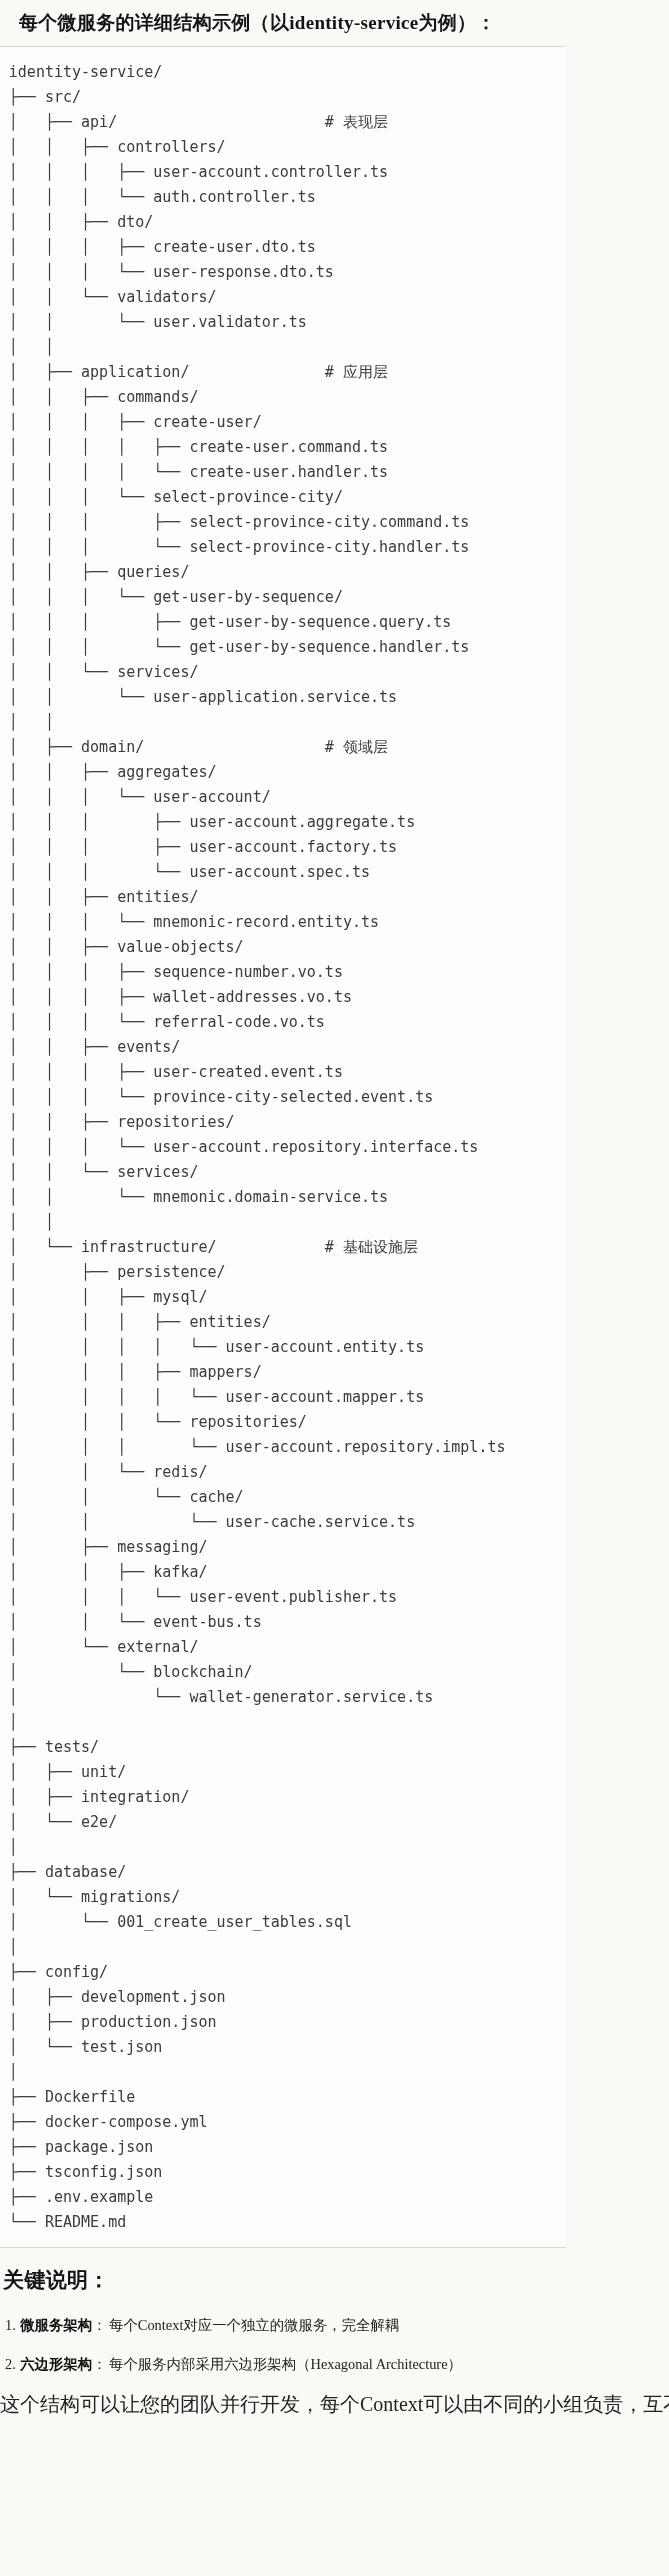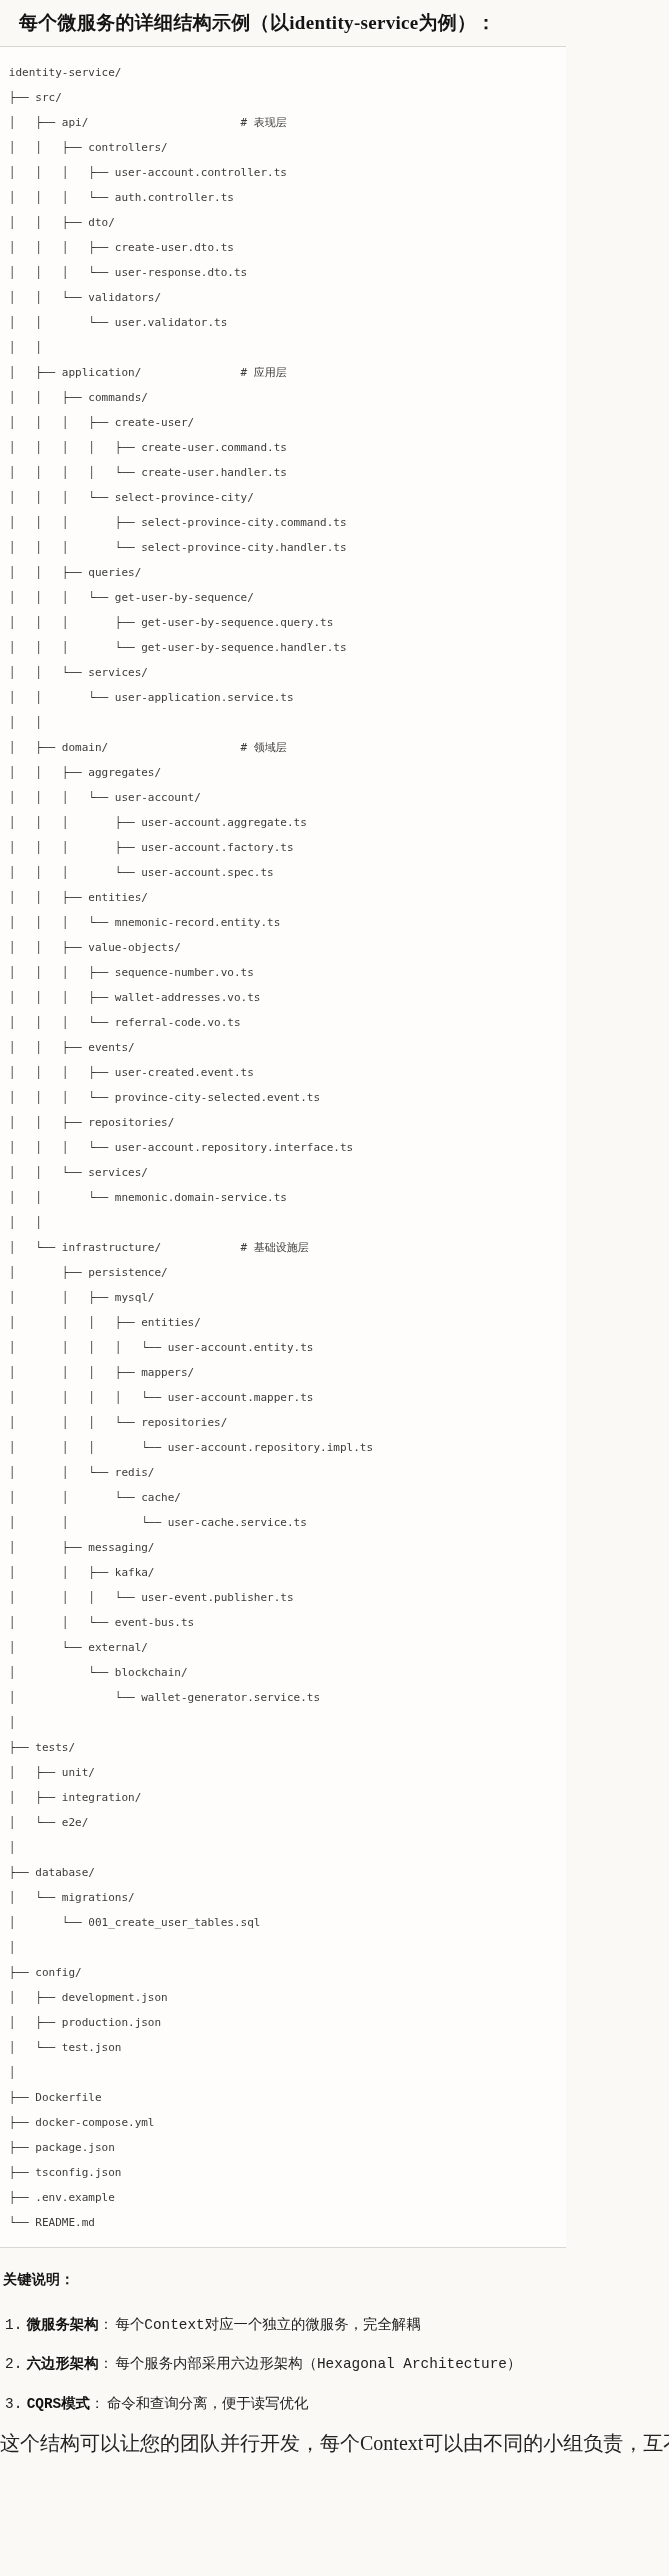--- a/index.html
+++ b/index.html
@@ -29,38 +29,37 @@
   }
   pre.tree-block {
     margin: 9.4px 0 0 0;
     background: #fefdfb;
     border: 0;
     border-top: 0.6px solid #d8d7d2;
     border-bottom: 0.6px solid #d8d7d2;
     width: 566px;
     padding: 13px 10px 12px 8.8px;
     font-family: "DejaVu Sans Mono", "Liberation Mono", monospace;
-    font-size: 11px;
+    font-size: 15px;
     line-height: 25px;
     color: #3b3b3b;
     white-space: pre;
     overflow: hidden;
   }
   h2.notes-heading {
-    font-size: 14px;
+    font-size: 21px;
     font-weight: 700;
     color: #141414;
     margin: 19.4px 0 0 3.1px;
     line-height: 26px;
     letter-spacing: 0.3px;
   }
   .notes-list {
     margin: 20.6px 0 0 0;
     padding: 0 12px 0 5px;
-    font-family: Liberation Mono, monospace;
   }
   .note-item {
     font-size: 14.4px;
     line-height: 22.5px;
     margin: 0 0 17px 0;
     color: #222222;
     white-space: nowrap;
   }
   .note-item .note-num {
     display: inline-block;
@@ -181,23 +180,20 @@
   <div class="notes-list">
 
     <div class="note-item">
       <span class="note-num">1.</span><strong class="note-term">微服务架构</strong><span class="note-colon">：</span><span class="note-desc">每个Context对应一个独立的微服务，完全解耦</span>
     </div>
 
     <div class="note-item">
       <span class="note-num">2.</span><strong class="note-term">六边形架构</strong><span class="note-colon">：</span><span class="note-desc">每个服务内部采用六边形架构（Hexagonal Architecture）</span>
     </div>
 
-    <div class="note-item">
-      <span class="note-num">3.</span><strong class="note-term">CQRS模式</strong><span class="note-colon">：</span><span class="note-desc">命令和查询分离，便于读写优化</span>
-    </div>
 
 
 
 
   </div>
 
   <p class="closing-paragraph">这个结构可以让您的团队并行开发，每个Context可以由不同的小组负责，互不干扰。</p>
 
 </div>
 

